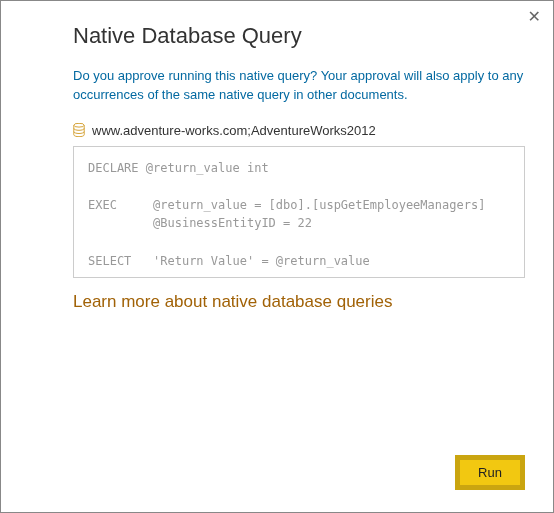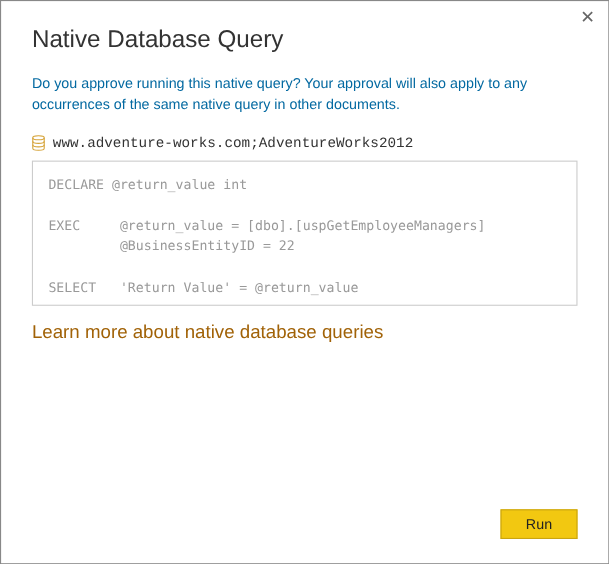--- a/index.html
+++ b/index.html
@@ -17,20 +17,21 @@
       top: 8px;
       right: 12px;
       font-size: 16px;
       color: #666;
       cursor: pointer;
       line-height: 1;
       font-weight: 300;
     }
     .content {
       padding: 22px 28px 22px 28px;
+      margin-left: 44px;
     }
     h1 {
       font-size: 22px;
       font-weight: 400;
       color: #333;
       margin-bottom: 18px;
     }
     .para {
       font-size: 13px;
       color: #0369a1;
@@ -45,21 +46,20 @@
       margin-top: 18px;
     }
     .db-icon {
       width: 12px;
       height: 14px;
       flex-shrink: 0;
     }
     .db-name {
       font-size: 13px;
       color: #333;
-      font-family: Liberation Mono, monospace;
     }
     .query-box {
       border: 1px solid #ccc;
       background: #fff;
       padding: 12px 14px;
       font-family: Consolas, monospace;
       font-size: 12px;
       color: #999;
       line-height: 1.55;
       height: 132px;
@@ -82,21 +82,21 @@
       position: absolute;
       bottom: 0;
       right: 0;
       left: 0;
     }
     .btn {
       min-width: 70px;
       padding: 5px 16px;
       font-size: 13px;
       font-family: inherit;
-      border: 1px solid #737373;
+      border: 5px solid #737373;
       background: #fff;
       cursor: pointer;
     }
     .btn-primary {
       background: #f2c811;
       border-color: #caa510;
       color: #222;
     }
   </style>
 </head>

